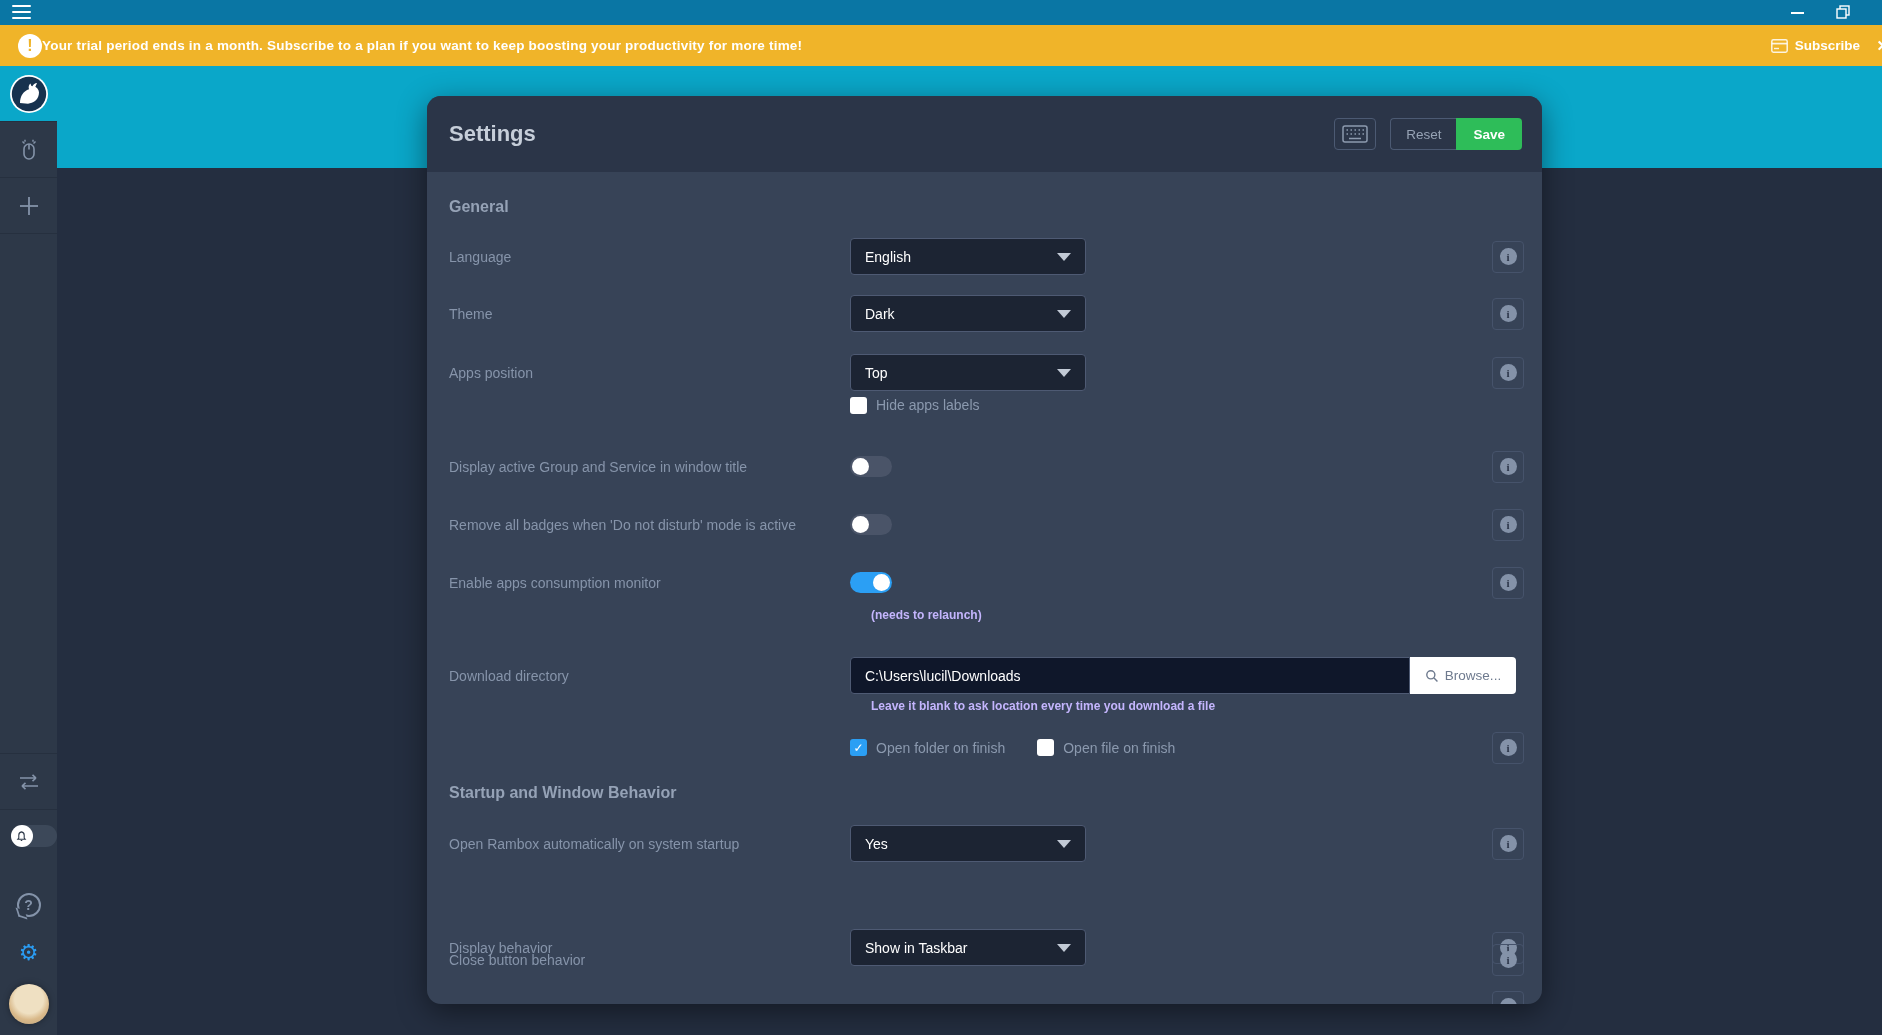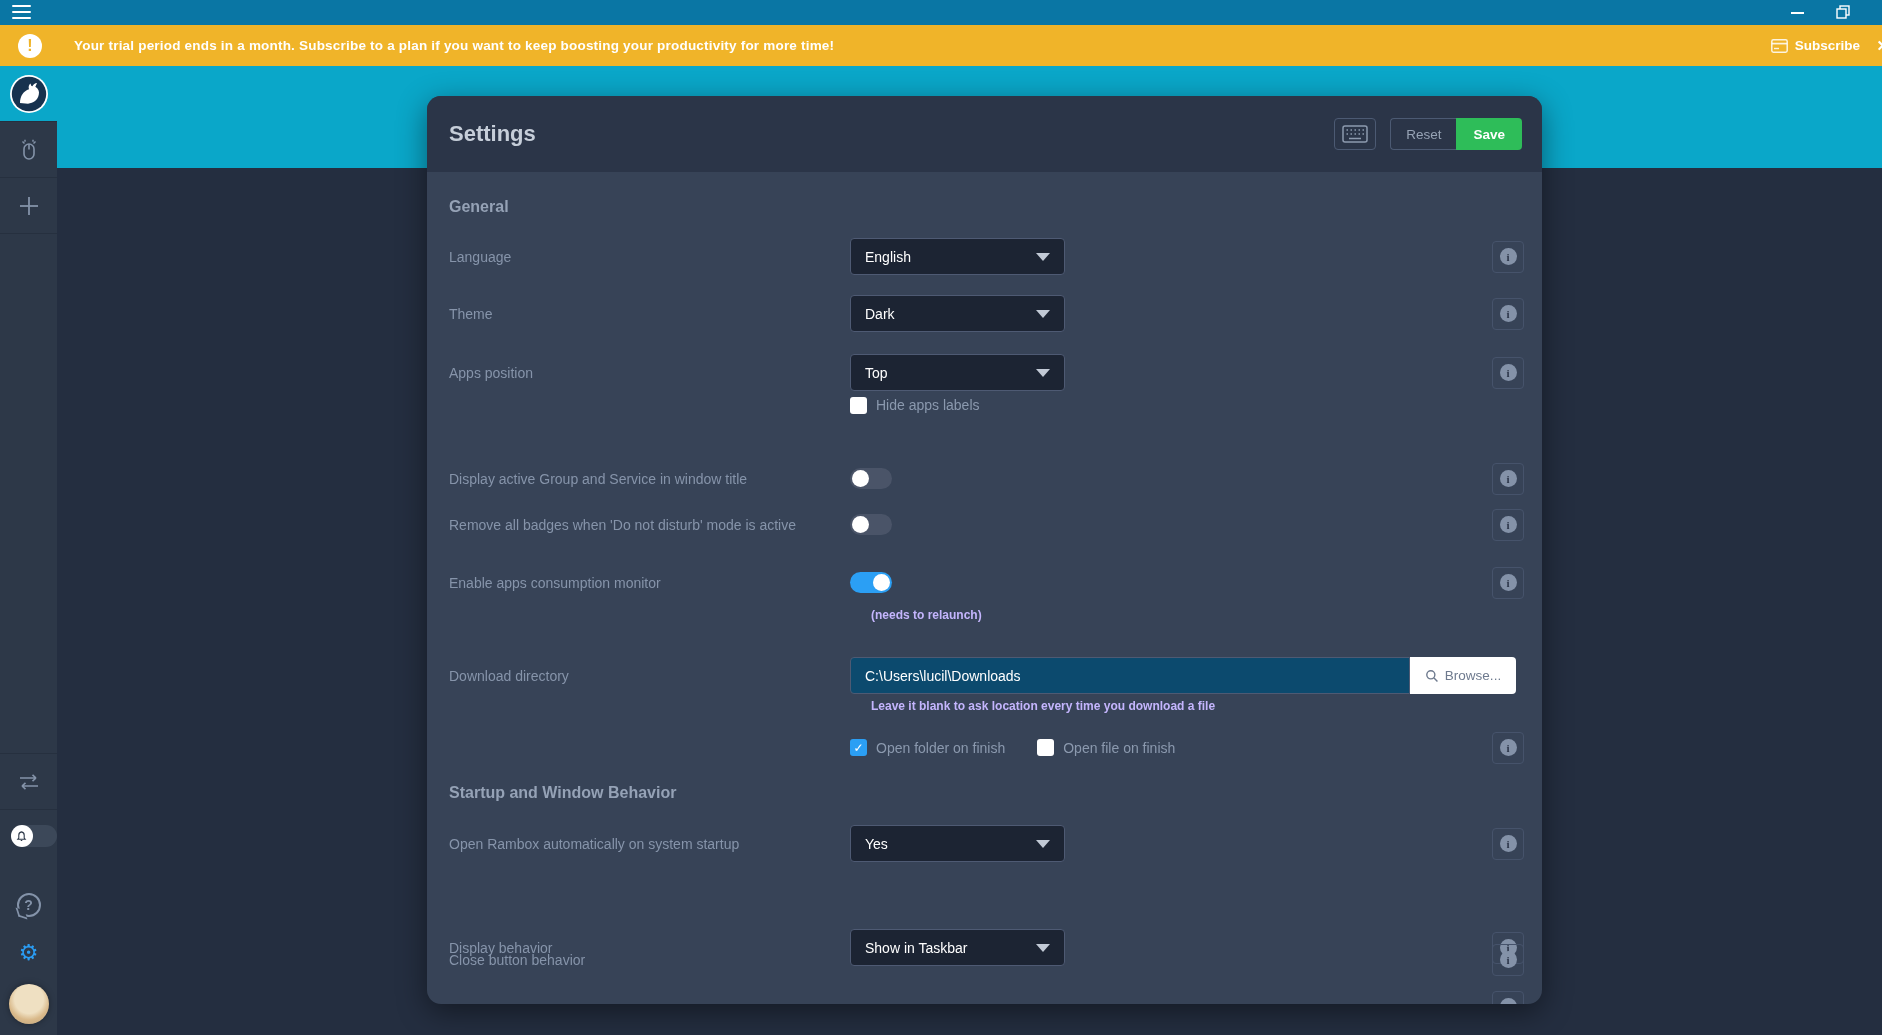--- a/index.html
+++ b/index.html
@@ -12,21 +12,21 @@
   .hamburger div { height:2px; background:#fff; margin-bottom:4px; border-radius:1px; }
   .win-min { position:absolute; right:78px; top:12px; width:13px; height:2px; background:#fff; }
   .win-restore { position:absolute; right:32px; top:5px; width:14px; height:14px; }
 
   
   .banner { position:absolute; left:0; top:25px; width:1882px; height:41px; background:#f0b429;
             display:flex; align-items:center; color:#fff; }
   .banner-alert { width:24px; height:24px; border-radius:50%; background:#fff; color:#f0b429;
                   font-weight:bold; font-size:16px; display:flex; align-items:center; justify-content:center;
                   margin-left:18px; }
-  .banner-msg { font-size:13.5px; font-weight:bold; margin-left:32px; letter-spacing:.2px; }
+  .banner-msg { font-size:13.5px; font-weight:bold; letter-spacing:.2px; }
   .banner-right { margin-left:auto; display:flex; align-items:center; gap:7px; margin-right:22px; cursor:pointer; }
   .banner-sub-label { font-size:13.5px; font-weight:bold; }
   .banner-close { position:absolute; right:-7px; top:12px; font-size:15px; font-weight:bold; color:#fff; }
 
   
   .teal-band { position:absolute; left:57px; top:66px; width:1825px; height:102px; background:#0aa7c9; }
 
   
   .sidebar { position:absolute; left:0; top:66px; width:57px; height:969px; background:#2d3848; }
   .sb-item { width:57px; height:56px; display:flex; align-items:center; justify-content:center;
@@ -67,36 +67,36 @@
   .sec-heading { position:absolute; left:22px; font-size:16px; font-weight:bold; color:#95a2b6;text-align:right; }
   .row { position:absolute; left:22px; right:18px; height:37px; display:flex; align-items:center; }
   .row-label { font-size:14px; color:#8694aa; }
   .ctrl { position:absolute; left:401px; display:flex; align-items:center; }
   .info-btn { margin-left:auto; width:32px; height:32px; border:1px solid #46536b; border-radius:4px;
               background:transparent; display:flex; align-items:center; justify-content:center; cursor:pointer; }
   .info-dot { width:17px; height:17px; border-radius:50%; background:#8492a8; color:#2b3548;
               font-size:11px; font-weight:bold; font-family:"Liberation Serif", serif;
               display:flex; align-items:center; justify-content:center; }
 
-  .select { width:215px; height:37px; background:#1c2433; border:1px solid #4e5a73; border-radius:4px;
+  .select { width:236px; height:37px; background:#1c2433; border:1px solid #4e5a73; border-radius:4px;
             color:#fff; font-size:14px; display:flex; align-items:center; padding:0 14px; cursor:pointer; }
   .caret { margin-left:auto; width:0; height:0; border-left:7px solid transparent; border-right:7px solid transparent;
            border-top:8px solid #c2cad6; }
 
   .toggle { width:42px; height:21px; border-radius:11px; background:#4a5468; position:relative; cursor:pointer; }
   .toggle .knob { position:absolute; top:2px; left:2px; width:17px; height:17px; border-radius:50%; background:#fff; }
   .toggle.on { background:#2b9ff4; }
   .toggle.on .knob { left:23px; }
 
   .checkbox { width:17px; height:17px; border-radius:3px; background:#fff; cursor:pointer;
               display:flex; align-items:center; justify-content:center; font-size:12px; color:#fff; }
   .checkbox.checked { background:#2b9ff4; }
   .cb-label { font-size:14px; color:#8b99ae; margin-left:9px; }
 
-  .dl-input { width:560px; height:37px; background:#0c4a6e; border:1px solid #4e5a73; border-radius:4px 0 0 4px;
+  .dl-input { width:560px; height:37px; background:#0f172a; border:1px solid #4e5a73; border-radius:4px 0 0 4px;
               color:#fff; font-size:14px; padding:0 14px; outline:none; font-family:"Liberation Sans", sans-serif; }
   .browse-btn { height:37px; width:106px; background:#fff; border:none; border-radius:0 4px 4px 0;
                 color:#6e7a8e; font-size:13.5px; display:flex; align-items:center; justify-content:center;
                 gap:6px; cursor:pointer; }
   .mini-note { position:absolute; left:444px; font-size:12px; font-weight:bold; color:#c4b5fd; }
 </style>
 </head>
 <body>
 
 <div class="topbar">
@@ -255,21 +255,21 @@
       </div>
   </div>
 
   <div class="row" style="top:294px; height:30px">
     <div class="ctrl">
       <div class="checkbox"></div>
       <span class="cb-label">Hide apps labels</span>
     </div>
   </div>
 
-  <div class="row" style="top:364px">
+  <div class="row" style="top:352px">
     <span class="row-label">Display active Group and Service in window title</span>
     <div class="ctrl">
       <div class="toggle">
           <div class="knob"></div>
         </div>
     </div>
     <div class="info-btn">
         <div class="info-dot">i</div>
       </div>
   </div>

